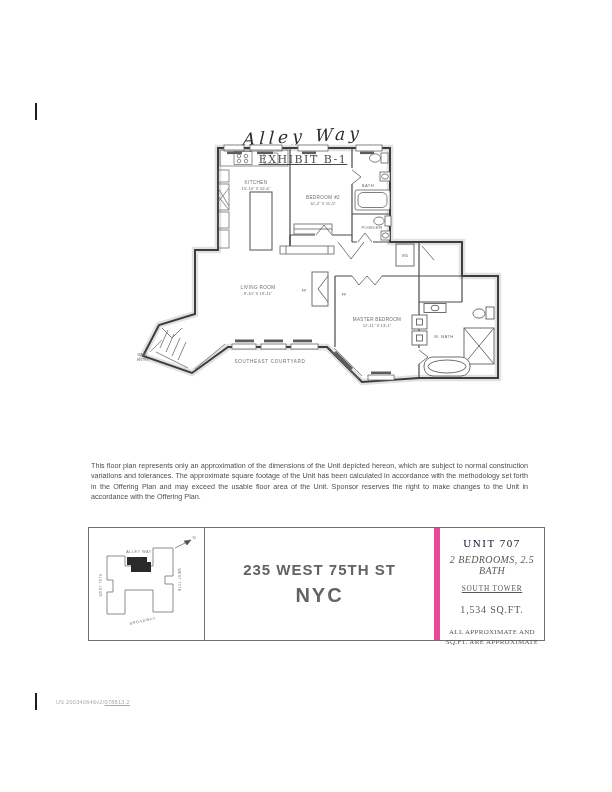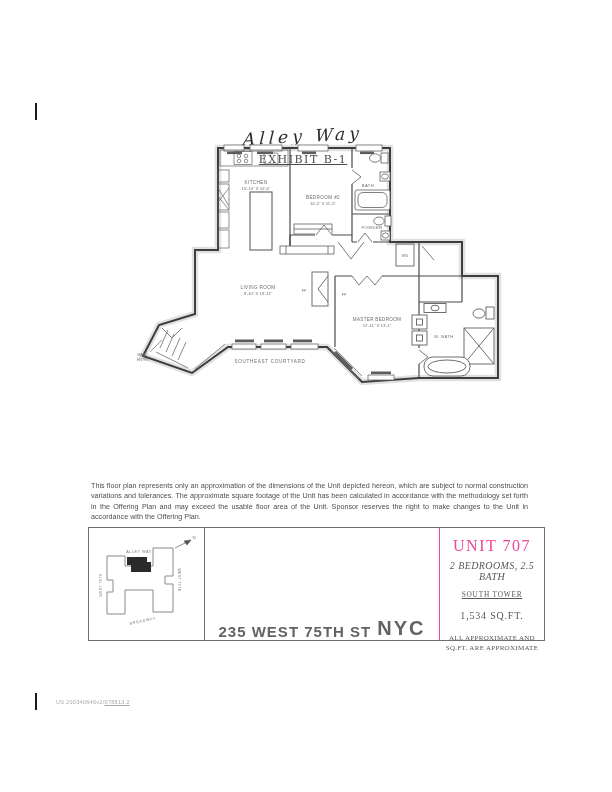--- a/index.html
+++ b/index.html
@@ -9,33 +9,33 @@
   .tick.top{left:35px;top:103px;}
   .tick.bottom{left:35px;top:693px;}
   .title{position:absolute;top:107px;left:303px;transform:translateX(-50%);
          font-family:"DejaVu Serif",serif;font-weight:normal;font-size:11px;
          letter-spacing:1.5px;color:#4a4a4a;text-decoration:underline;white-space:nowrap;margin-top:46px;}
   .handwriting{position:absolute;top:126px;left:243px;font-family:"DejaVu Serif",serif;
          font-style:italic;font-size:17px;color:#2b2b2b;letter-spacing:4px;
          transform:rotate(-3deg) skewX(-6deg);white-space:nowrap;}
   .plan{position:absolute;left:130px;top:130px;}
   .plan svg text{font-family:"Liberation Sans",sans-serif;fill:#6e6e6e;}
-  .disclaimer{position:absolute;left:91px;top:481px;width:437px;font-size:7.2px;
+  .disclaimer{position:absolute;left:91px;top:461px;width:437px;font-size:7.2px;
          line-height:10.4px;color:#4e4e4e;text-align:justify;}
   .strip{position:absolute;left:88px;top:527px;width:457px;height:114px;
          border:1px solid #6f6f6f;display:flex;box-sizing:border-box;}
   .cell{box-sizing:border-box;height:100%;}
   .cell.map{width:116px;border-right:1px solid #6f6f6f;position:relative;}
-  .cell.addr{flex:1;border-right:1px solid #ec4899;display:flex;flex-direction:row;
-         align-items:flex-end;justify-content:center;gap:6px;}
+  .cell.addr{flex:1;border-right:6px solid #ec4899;display:flex;flex-direction:column;
+         align-items:center;justify-content:center;gap:6px;}
   .cell.unit{width:104px;text-align:center;padding-top:9px;
          font-family:"Liberation Serif",serif;color:#585858;}
   .addr-line1{font-size:15px;font-weight:bold;color:#636363;letter-spacing:1px;}
   .addr-line2{font-size:20px;font-weight:bold;color:#636363;letter-spacing:2px;}
-  .unit-no{font-size:16px;letter-spacing:1.5px;color:#ec4899;}
+  .unit-no{font-size:11px;letter-spacing:1.5px;color:#0f172a;}
   .unit-cfg{font-size:10px;letter-spacing:.4px;margin-top:5px;font-style:italic;}
   .unit-tower{font-size:7.3px;letter-spacing:.8px;margin-top:8px;text-decoration:underline;}
   .unit-area{font-size:10px;letter-spacing:.8px;margin-top:11px;}
   .unit-note{font-size:7px;letter-spacing:.3px;margin-top:13px;line-height:9.5px;}
   .footer-id{position:absolute;left:56px;top:699px;font-size:5.5px;color:#a9a9a9;
          letter-spacing:.3px;}
   .footer-id .u{text-decoration:underline;}
   .keymap-svg{position:absolute;left:2px;top:4px;}
   .keymap-svg text{font-family:"Liberation Sans",sans-serif;fill:#7a7a7a;}
 </style>

